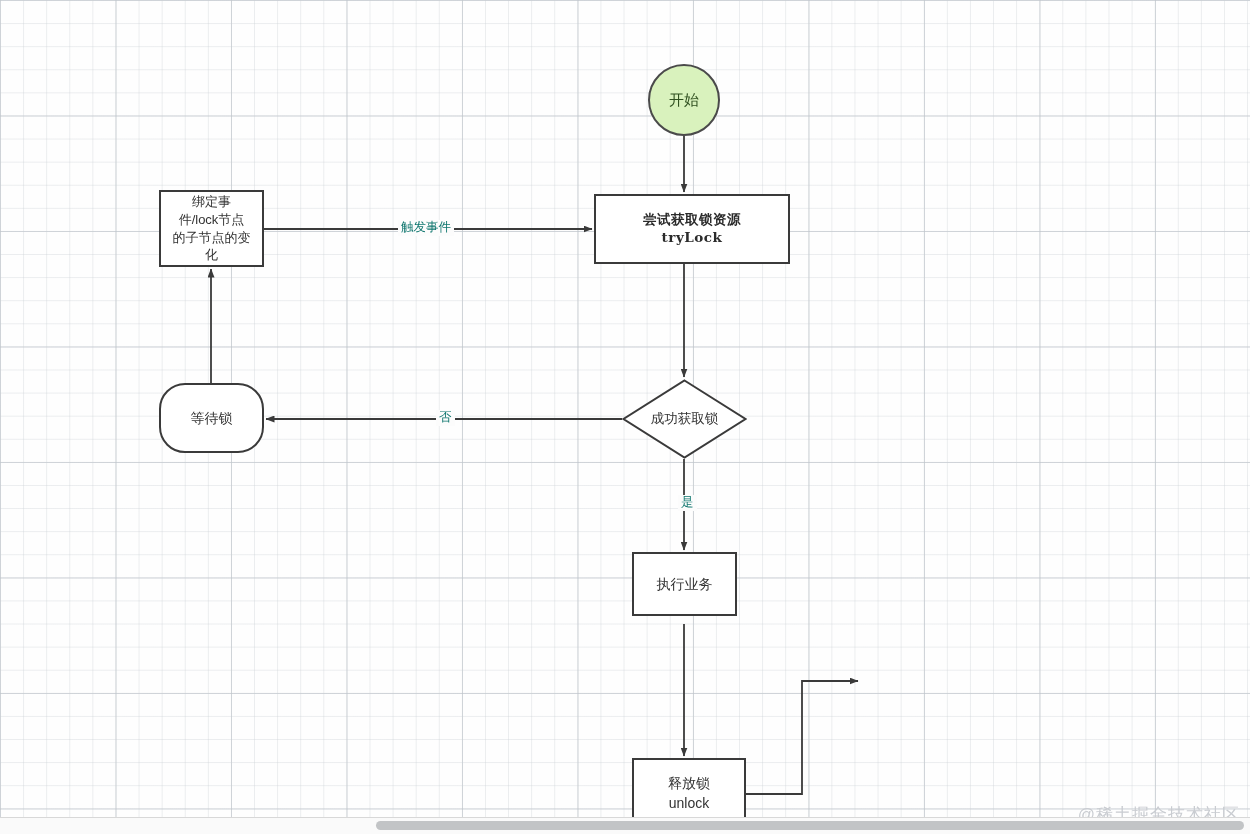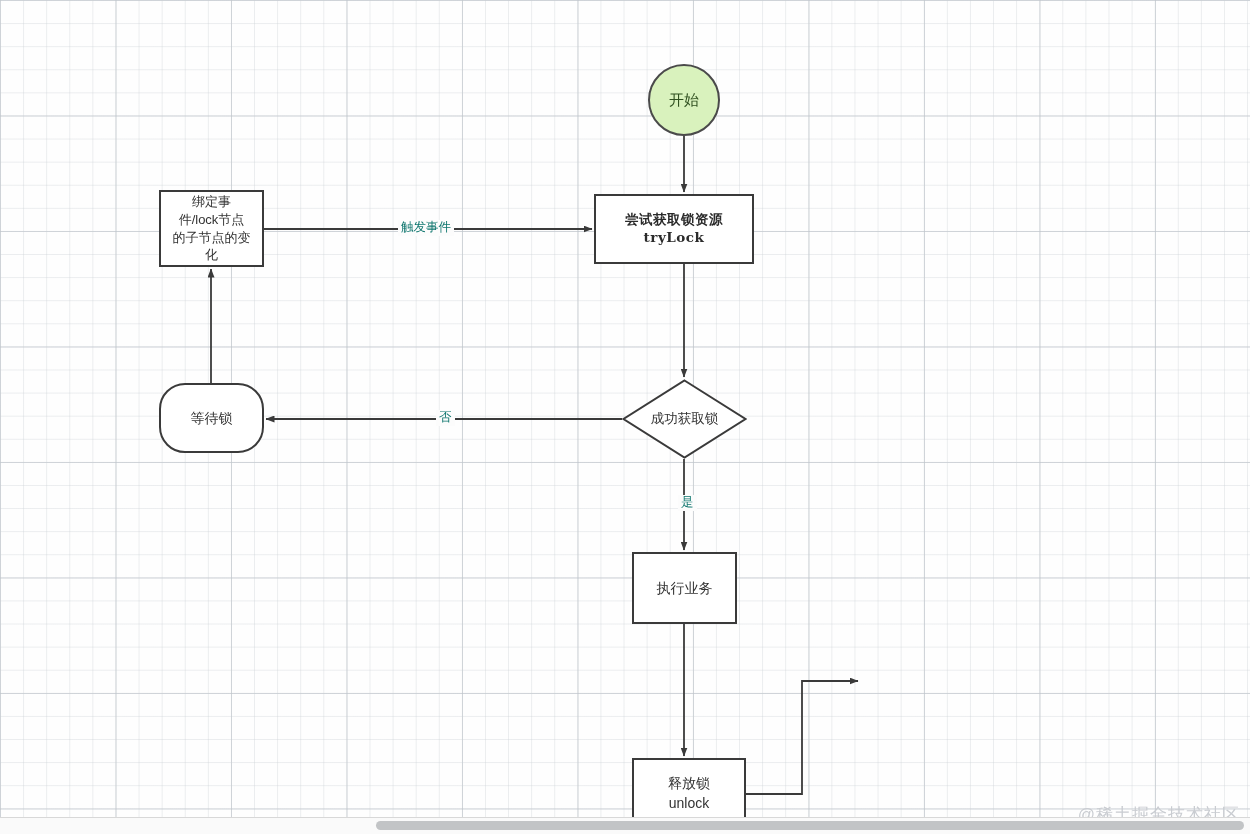--- a/index.html
+++ b/index.html
@@ -177,21 +177,21 @@
 
     <path d="M 684 624 L 684 756" stroke="#3a3a3a" stroke-width="1.8" fill="none" marker-end="url(#arrowhead)"></path>
 
     <path d="M 737 794 L 802 794 L 802 681 L 858 681" stroke="#3a3a3a" stroke-width="1.8" fill="none" stroke-linejoin="miter" marker-end="url(#arrowhead)"></path>
   </svg>
 
   <div class="node" id="node-start" style="left:648px; top:64px; width:72px; height:72px;">
     <div class="proc-label">开始</div>
   </div>
 
-  <div class="node proc" id="node-trylock" style="left:594px; top:194px; width:160px; height:70px;">
+  <div class="node proc" id="node-trylock" style="left:594px; top:194px; width:196px; height:70px;">
     <div class="proc-label">尝试获取锁资源
 tryLock</div>
   </div>
 
   <div class="node proc" id="node-bind" style="left:159px; top:190px; width:105px; height:77px;">
     <div class="proc-label">绑定事
 件/lock节点
 的子节点的变
 化</div>
   </div>
@@ -200,21 +200,21 @@
     <svg width="125" height="80" viewBox="0 0 125 80">
       <polygon points="62.5,1.5 123.5,40 62.5,78.5 1.5,40" fill="#ffffff" stroke="#3a3a3a" stroke-width="2"></polygon>
     </svg>
     <div class="diamond-label">成功获取锁</div>
   </div>
 
   <div class="node proc" id="node-wait" style="left:159px; top:383px; width:105px; height:70px;border-radius:26px;">
     <div class="proc-label">等待锁</div>
   </div>
 
-  <div class="node proc" id="node-exec" style="left:632px; top:552px; width:105px; height:72px;">
+  <div class="node proc" id="node-exec" style="left:632px; top:552px; width:105px; height:64px;">
     <div class="proc-label">执行业务</div>
   </div>
 
   <div class="node proc" id="node-unlock" style="left:632px; top:758px; width:114px; height:72px;">
     <div class="proc-label">释放锁
 unlock</div>
   </div>
 
 
   <div class="edge-label" style="left:398px; top:220px;">触发事件</div>

